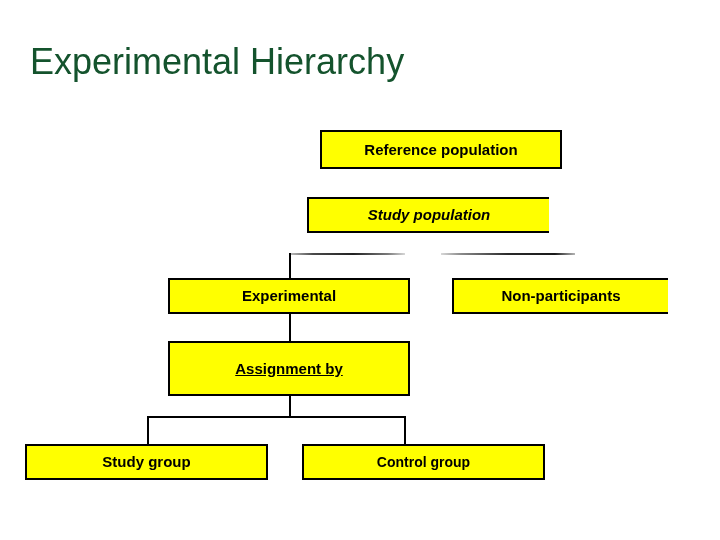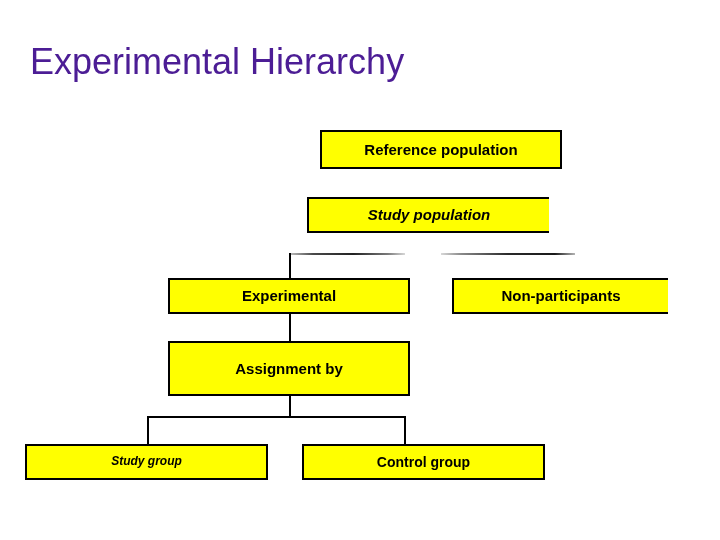--- a/index.html
+++ b/index.html
@@ -21,21 +21,21 @@
     height: 540px;
     background: #ffffff;
   }
   #page-title {
     position: absolute;
     left: 30px;
     top: 40px;
     font-family: "Liberation Sans", sans-serif;
     font-size: 36px;
     font-weight: normal;
-    color: #4c1d95;
+    color: #14532d;
     letter-spacing: 0px;
     white-space: nowrap;
     line-height: 44px;
   }
   .node {
     position: absolute;
     background: #ffff00;
     border: 2px solid #000000;
     box-sizing: border-box;
     display: flex;
@@ -97,35 +97,35 @@
   <div class="node" style="left:168px; top:278px; width:242px; height:36px; font-size:15px;">
     <span class="node-label">Experimental</span>
   </div>
 
   <div class="node no-right-border" style="left:452px; top:278px; width:216px; height:36px; font-size:15px;">
     <span class="node-label">Non-participants</span>
   </div>
 
   <div class="connector vline" style="left:289px; top:313px; height:29px;"></div>
 
-  <div class="node" style="left:168px; top:341px; width:242px; height:55px; font-size:15px;">
+  <div class="node" style="left:168px; top:341px; width:242px; height:55px; font-size:15px;text-decoration:underline;">
     <span class="node-label">
       <span>Assignment by</span><br>
     </span>
   </div>
 
   <div class="connector vline" style="left:289px; top:396px; height:22px;"></div>
 
   <div class="connector hline" style="left:147px; top:416px; width:259px;"></div>
 
   <div class="connector vline" style="left:147px; top:416px; height:29px;"></div>
 
   <div class="connector vline" style="left:404px; top:416px; height:29px;"></div>
 
-  <div class="node" style="left:25px; top:444px; width:243px; height:36px; font-size:12px;font-style:italic;">
+  <div class="node" style="left:25px; top:444px; width:243px; height:36px; font-size:15px;">
     <span class="node-label">Study group</span>
   </div>
 
   <div class="node" style="left:302px; top:444px; width:243px; height:36px; font-size:14px;">
     <span class="node-label">Control group</span>
   </div>
 
 </div>
 
 </body></html>

